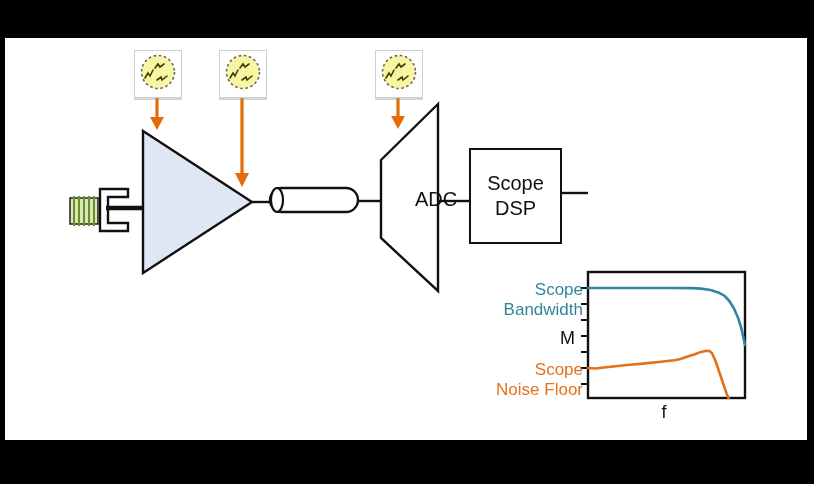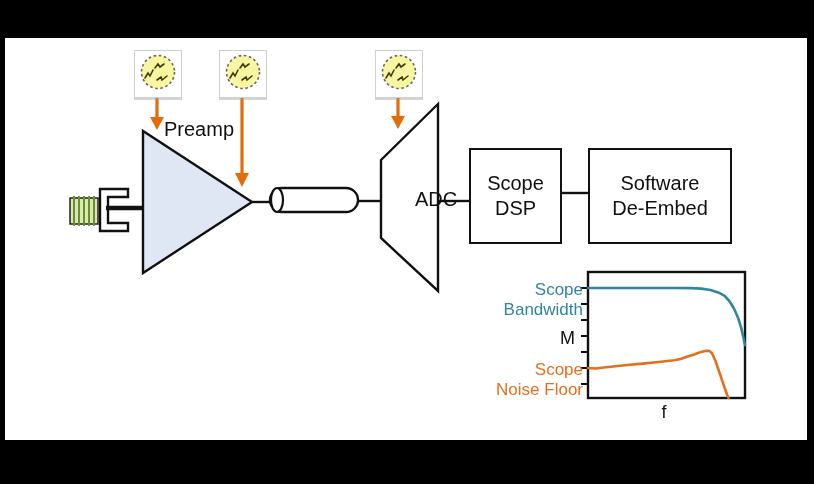--- a/index.html
+++ b/index.html
@@ -100,30 +100,25 @@
   </div>
   <div class="noise-card" style="left:375px;top:50px;">
     <svg width="46" height="46" viewBox="0 0 46 46">
       <circle cx="23" cy="21" r="16.5" fill="#F8F6A2" stroke="#666" stroke-width="1.6" stroke-dasharray="2.6 2.6"></circle>
       <path d="M10 27 l3 -5 l2 3 l3 -6" fill="none" stroke="#3d3d07" stroke-width="1.6" stroke-linecap="round"></path>
       <path d="M20 17 l3 -4 l2 3 l4 -3" fill="none" stroke="#3d3d07" stroke-width="1.6" stroke-linecap="round"></path>
       <path d="M22 29 l4 -3 l1 3 l5 -4" fill="none" stroke="#3d3d07" stroke-width="1.6" stroke-linecap="round"></path>
     </svg>
   </div>
 
-  <div class="abs lbl preamp-lbl">Preamp</div>
   <div class="abs lbl adc-lbl">ADC</div>
 
   <div class="blockbox box-scope-dsp">
     <span class="multiline">Scope
 DSP</span>
-  </div>
-  <div class="blockbox box-software">
-    <span class="multiline">Software
-De-Embed</span>
   </div>
 
   <svg id="plot-svg" class="abs" style="left:573px;top:268px;" width="180" height="136" viewBox="0 0 180 136">
     <rect x="15" y="4" width="157" height="126" fill="#fff" stroke="#111" stroke-width="2.4"></rect>
   <line x1="8" y1="20.0" x2="15" y2="20.0" stroke="#111" stroke-width="2"></line>
       <line x1="8" y1="36.0" x2="15" y2="36.0" stroke="#111" stroke-width="2"></line>
       <line x1="8" y1="52.0" x2="15" y2="52.0" stroke="#111" stroke-width="2"></line>
       <line x1="8" y1="68.0" x2="15" y2="68.0" stroke="#111" stroke-width="2"></line>
       <line x1="8" y1="84.0" x2="15" y2="84.0" stroke="#111" stroke-width="2"></line>
       <line x1="8" y1="100.0" x2="15" y2="100.0" stroke="#111" stroke-width="2"></line>

